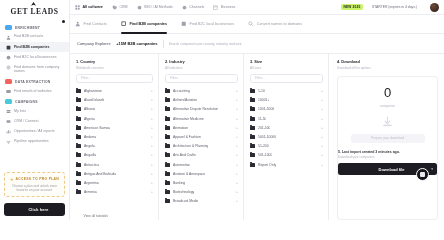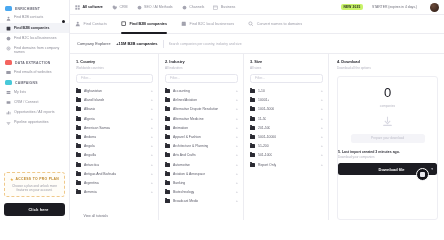--- a/index.html
+++ b/index.html
@@ -260,20 +260,24 @@
     content: ""; position: absolute; inset: 3px;
     background: #e9e9ef; border-radius: 1px;
   }
 </style>
 </head>
 <body>
 
 <div class="app">
 
   <aside class="sidebar">
+    <div class="logo">
+      <span class="logo-mark"></span>
+      <span class="logo-text">GET LEADS</span>
+    </div>
     <span class="dot-indicator"></span>
 
     <nav class="nav">
 
       <div class="nav-group">
         <span class="group-chip chip-blue"></span>
         <span class="group-label">ENRICHMENT</span>
       </div>
       <div class="nav-item">
         <span class="nav-ico">

